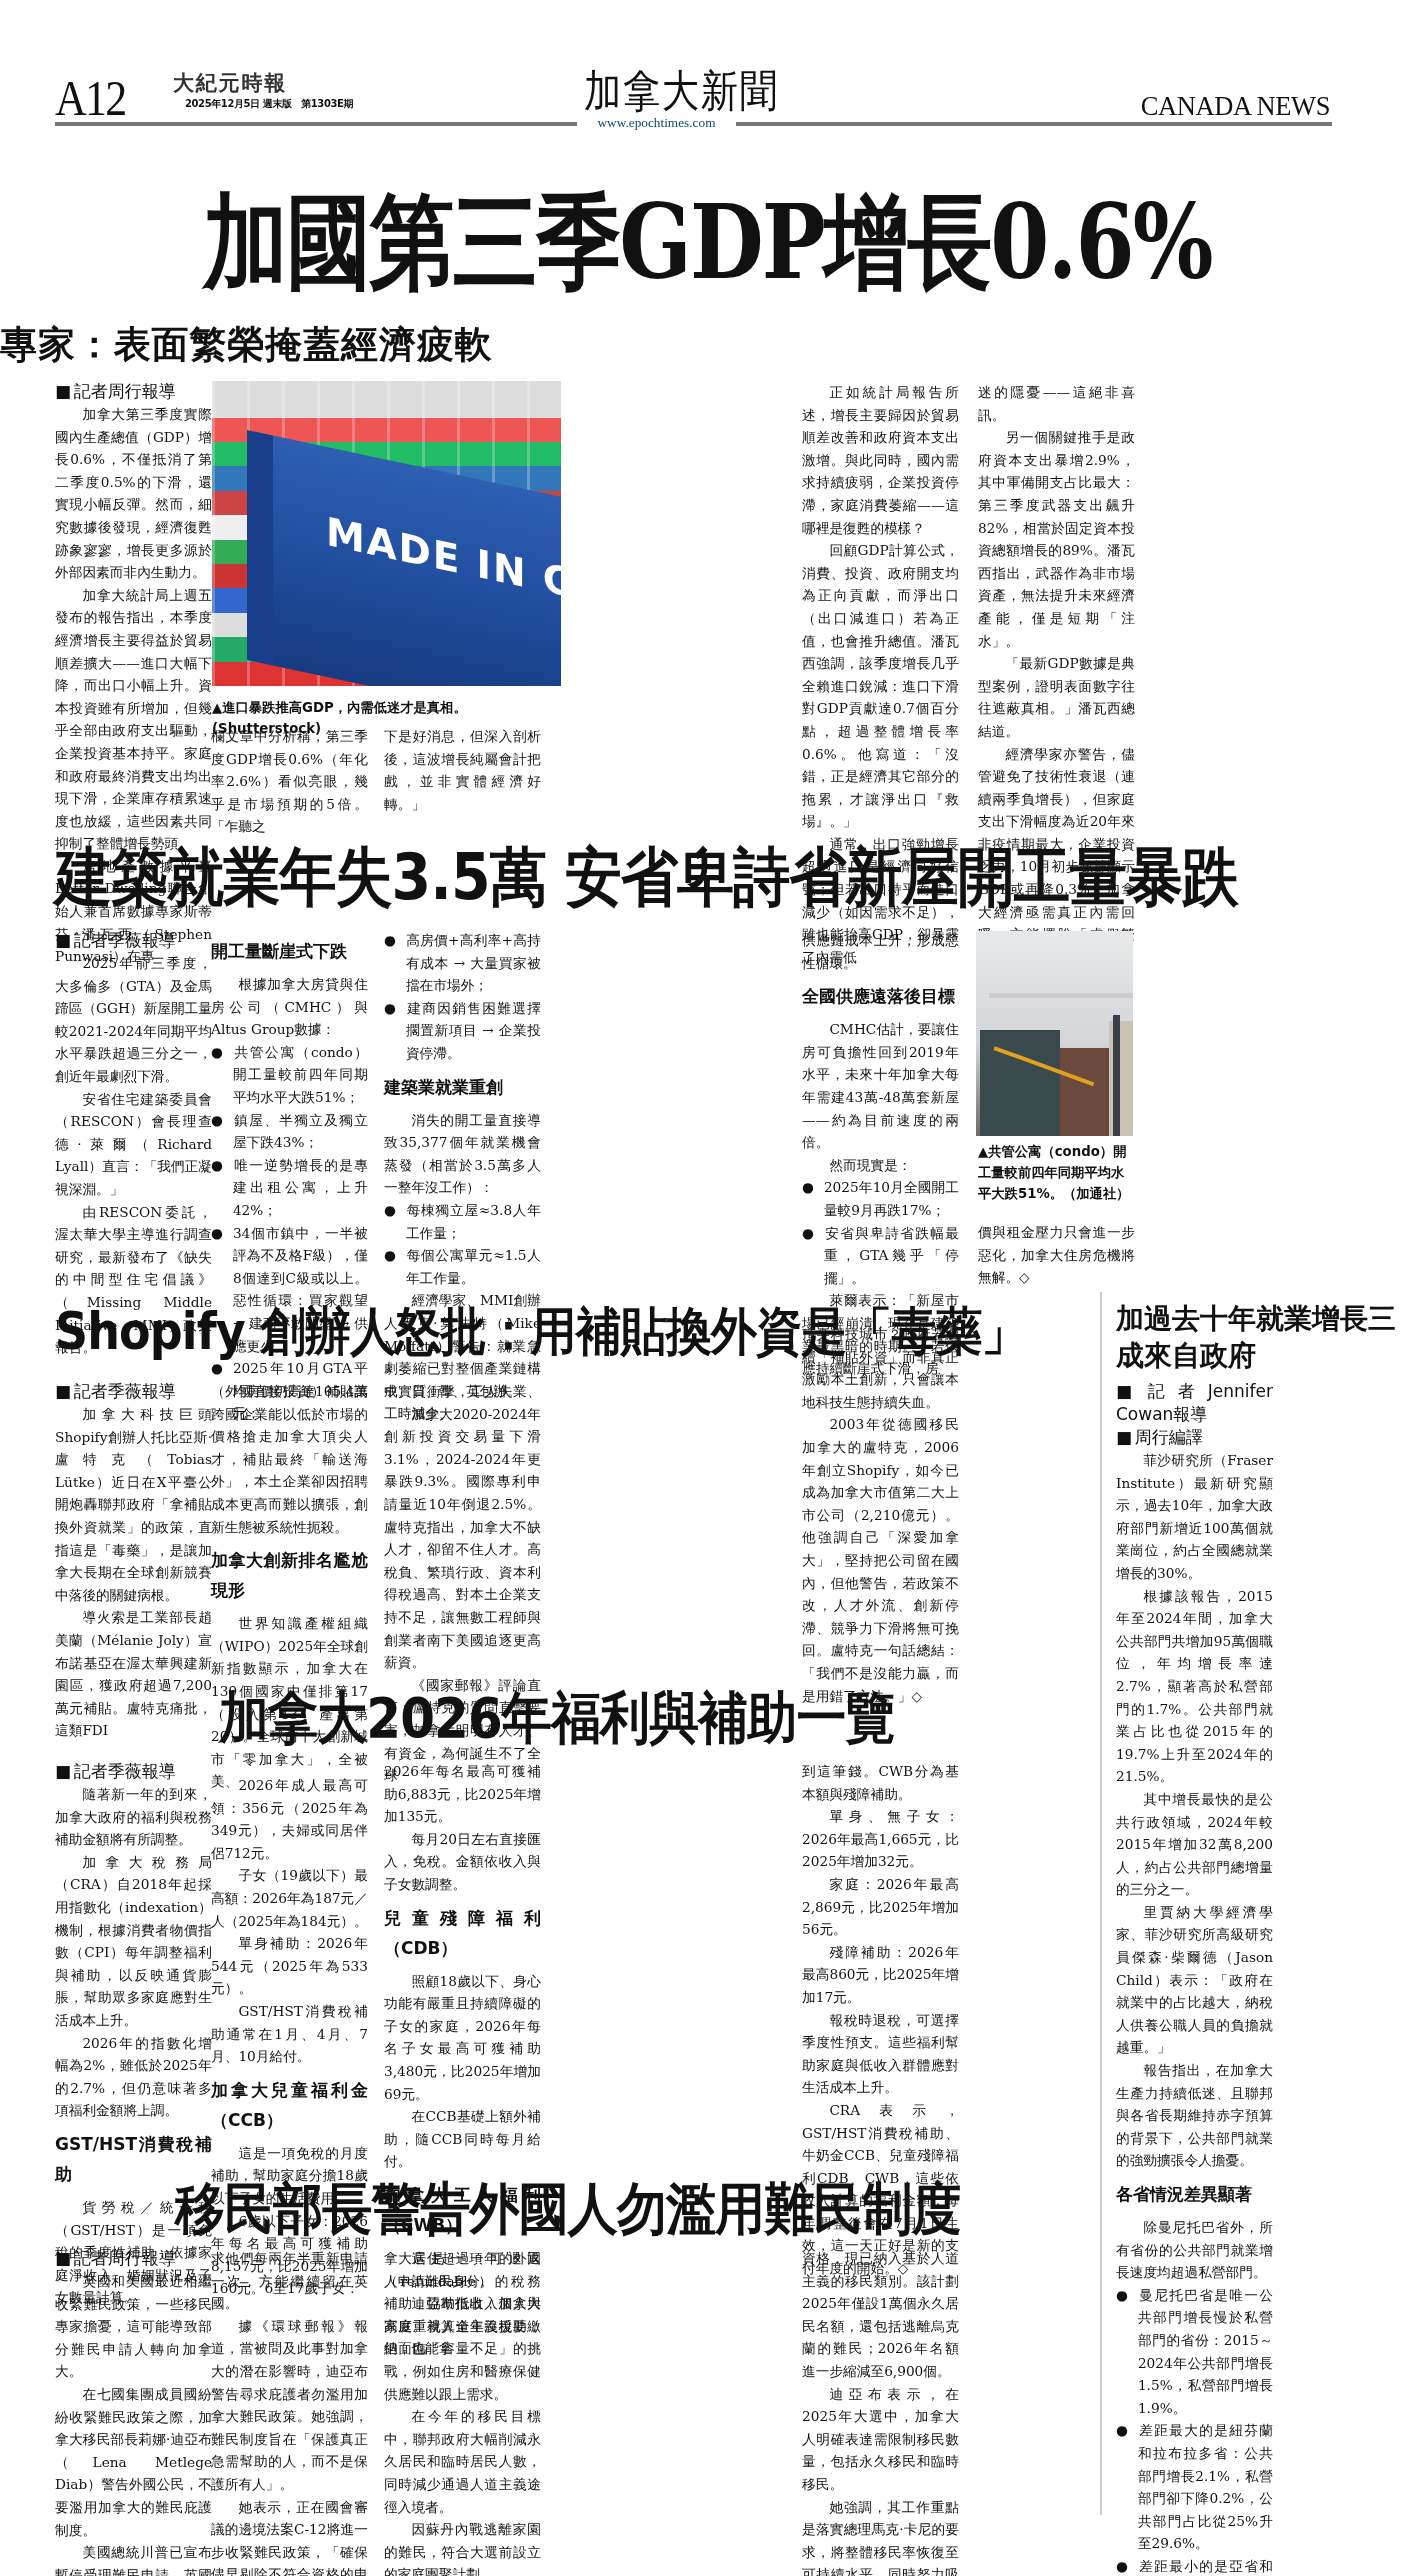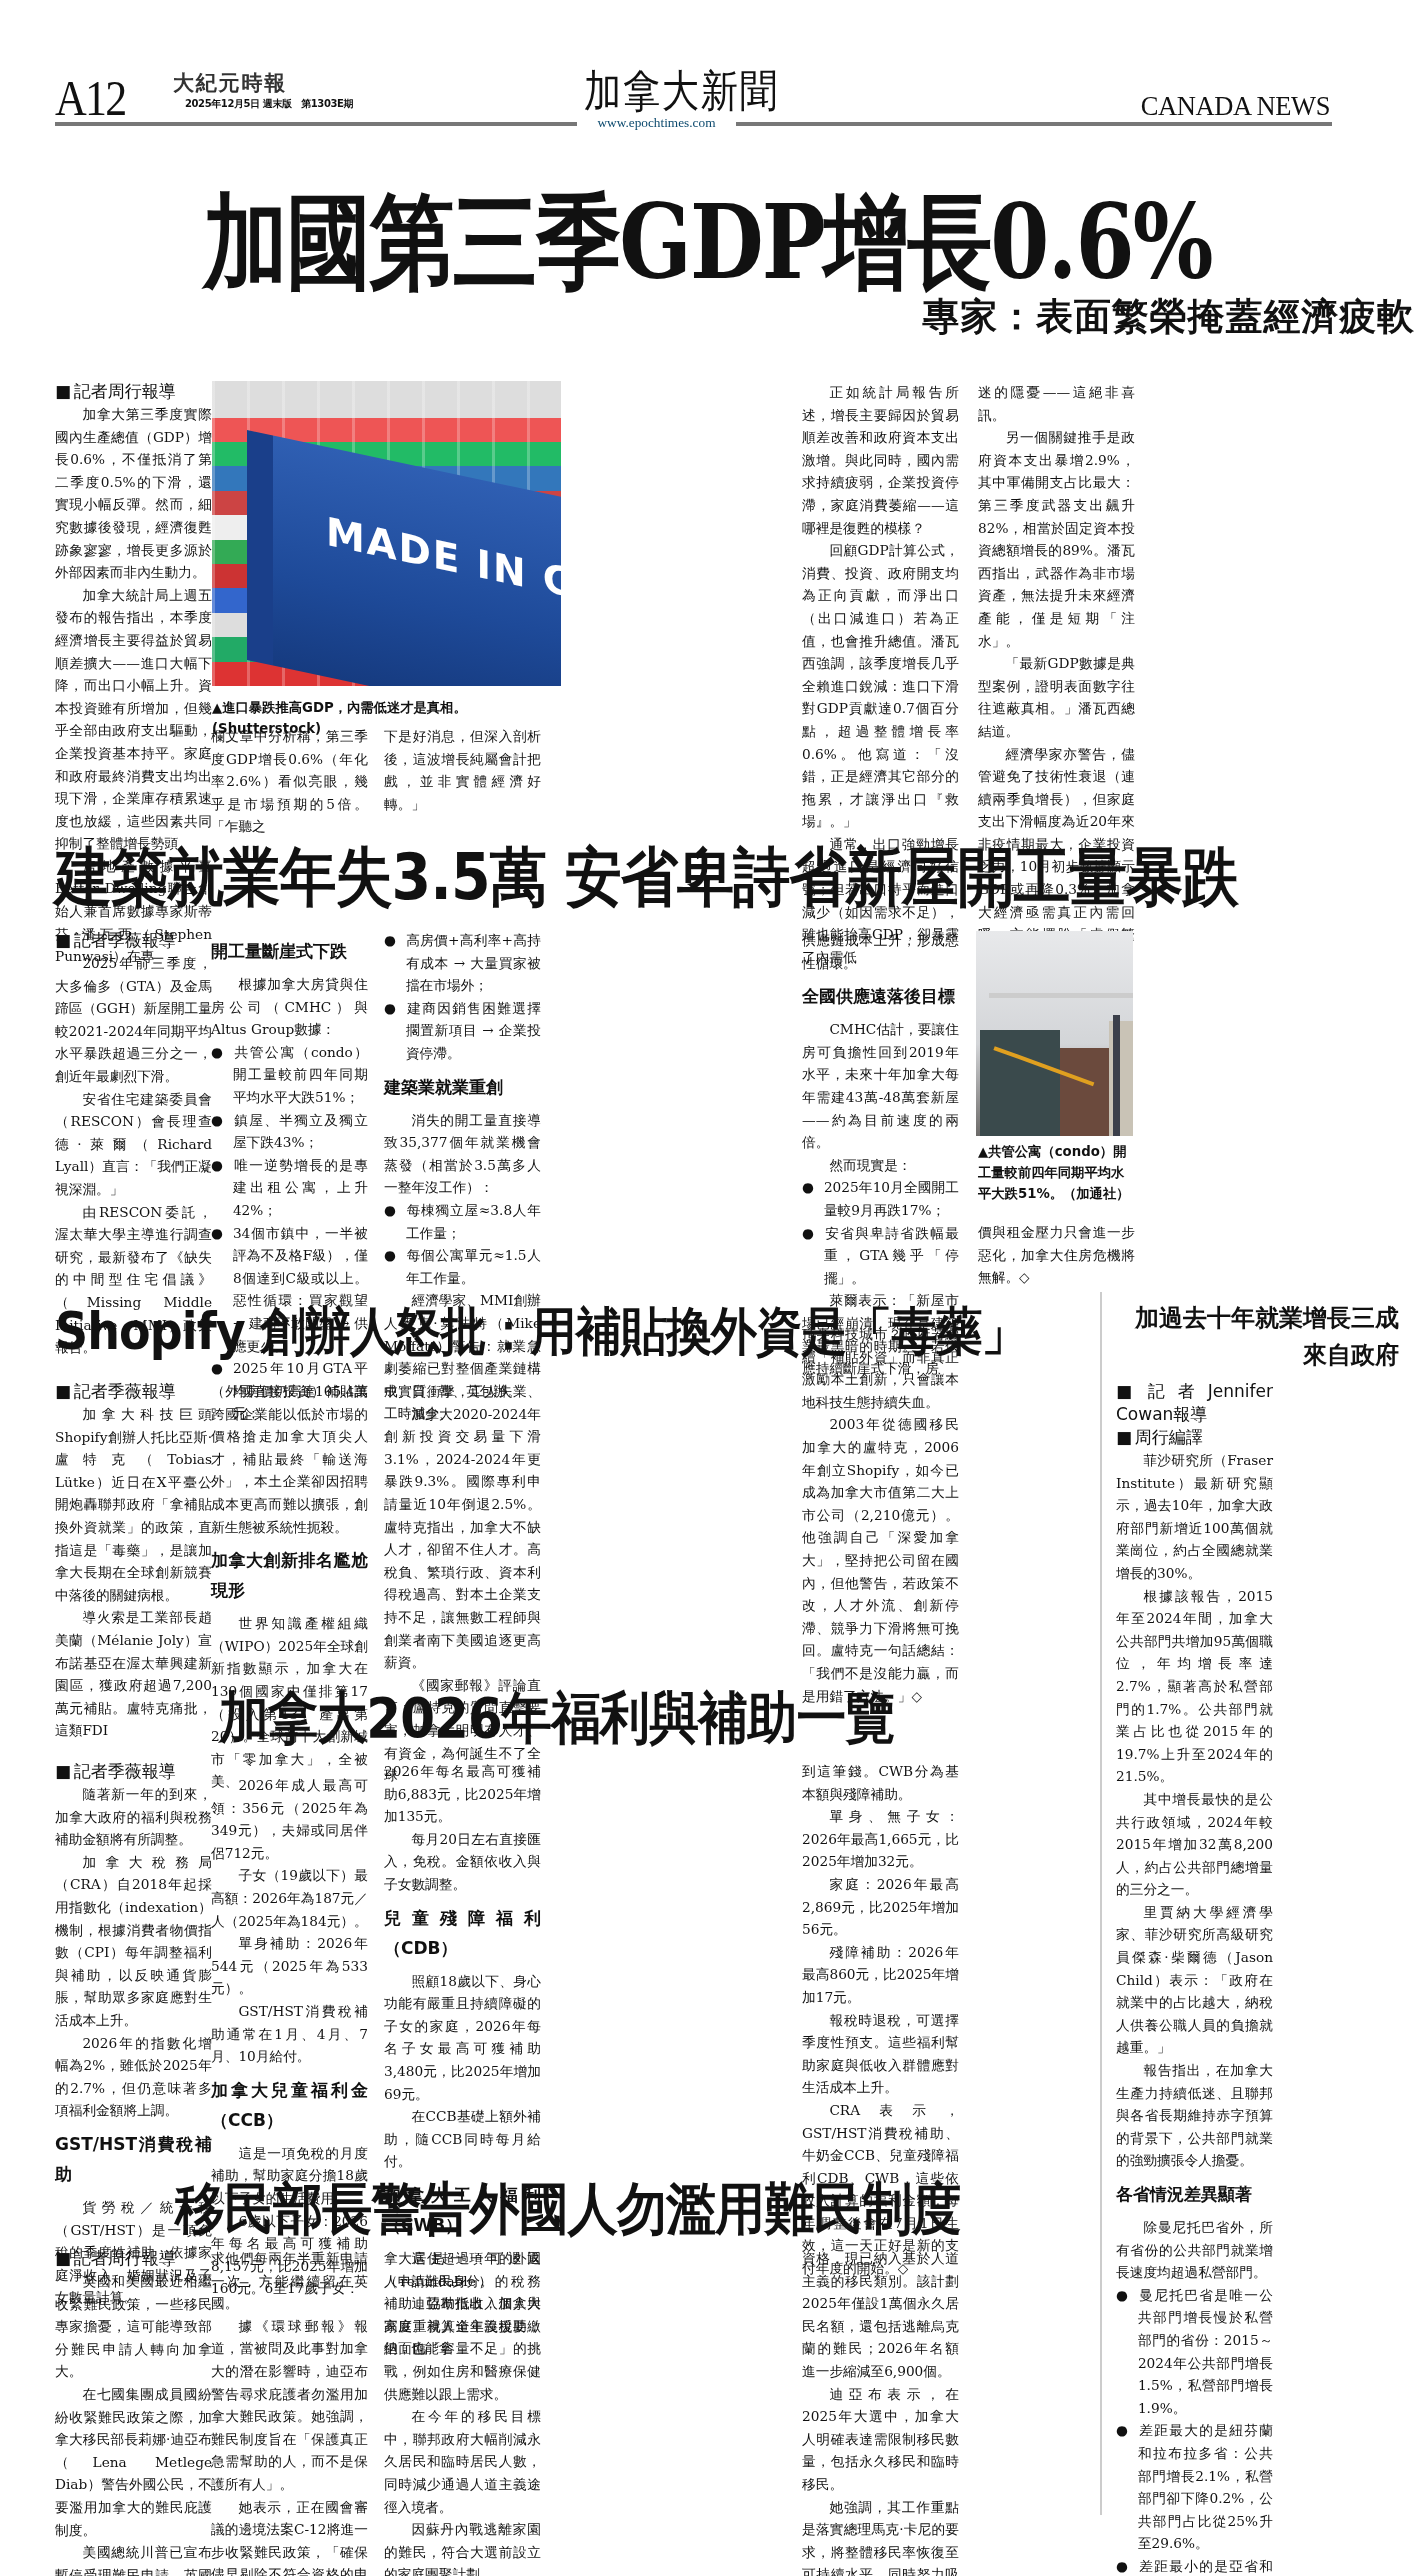--- a/index.html
+++ b/index.html
@@ -8,36 +8,36 @@
   .abs { position: absolute; }
   .masthead-page { left: 55px; top: 69px; font-family: "Liberation Serif", serif; font-size: 44px; letter-spacing: -1.8px; transform: scaleY(1.15); transform-origin: top left; }
   .masthead-paper { left: 173px; top: 69px; font-family: "DejaVu Sans", sans-serif; font-weight: bold; font-size: 21px; color: #333; letter-spacing: 1.8px; }
   .masthead-date { left: 185px; top: 97px; font-family: "DejaVu Sans", sans-serif; font-size: 10px; font-weight: bold; letter-spacing: -0.4px; }
   .masthead-section { left: 584px; top: 62px; font-family: "DejaVu Serif", serif; font-size: 44px; letter-spacing: 1.8px; transform: scaleX(0.85); transform-origin: top left; }
   .masthead-en { right: 85px; top: 91px; font-family: "Liberation Serif", serif; font-size: 26.5px; letter-spacing: -0.4px; }
   .rule { left: 55px; width: 1277px; top: 122px; height: 4.4px; background: #777; }
   .rule-url { left: 577px; top: 115px; width: 159px; background: #fff; text-align: center; font-family: "Liberation Serif", serif; font-size: 13.3px; color: #0c4a6e; }
 
   .headline-main { left: 0; width: 1415px; top: 173px; text-align: center; font-family: "DejaVu Serif", serif; font-weight: bold; font-size: 85px; letter-spacing: -1.8px; transform: scaleY(1.22); transform-origin: top center; }
-  .subhead-main { left: 0; width: 1415px; top: 292px; text-align: right; font-family: "DejaVu Sans", sans-serif; font-weight: bold; font-size: 37px; letter-spacing: 0.9px; }
+  .subhead-main { left: 0; width: 1415px; top: 320px; text-align: left; font-family: "DejaVu Sans", sans-serif; font-weight: bold; font-size: 37px; letter-spacing: 0.9px; }
 
   .col { position: absolute; font-size: 13.7px; line-height: 22.6px; text-align: justify; }
   .col p { text-indent: 2em; }
   .col p.noindent { text-indent: 0; }
   .byline { font-family: "DejaVu Sans", sans-serif; font-weight: normal; font-size: 17px; line-height: 23px; }
   .byline::before { content: "■"; margin-right: 2.7px; }
   .subhead { font-family: "DejaVu Sans", sans-serif; font-weight: bold; font-size: 17px; line-height: 30px; margin: 7px 0 7px; }
   .bullet { padding-left: 1.6em; text-indent: -1.6em; }
   .bullet::before { content: "●"; display: inline-block; width: 1.6em; text-indent: 0; }
 
   .photo { position: absolute; overflow: hidden; }
   .caption { position: absolute; font-family: "DejaVu Sans", sans-serif; font-weight: bold; font-size: 13.3px; line-height: 21px; }
 
   .headline2 { position: absolute; font-family: "DejaVu Sans", sans-serif; font-weight: bold; font-size: 58px; letter-spacing: -0.9px; white-space: nowrap; transform: scaleY(1.12); transform-origin: top left; }
-  .headline-side { position: absolute; font-family: "DejaVu Sans", sans-serif; font-weight: bold; font-size: 24px; line-height: 37px; text-align: right; }
+  .headline-side { position: absolute; font-family: "DejaVu Sans", sans-serif; font-weight: bold; font-size: 28px; line-height: 37px; }
   .vrule { position: absolute; left: 1100px; top: 1292px; width: 1.8px; height: 1223px; background: #ccc; }
 
   
   .container-photo { background:
       repeating-linear-gradient(90deg, rgba(255,255,255,0.25) 0 2.7px, transparent 2.7px 35px),
       linear-gradient(0deg, #d33 0 8%, #2a6 8% 16%, #ddd 16% 24%, #36c 24% 32%, #c33 32% 40%, #3a5 40% 48%, #eee 48% 56%, #c44 56% 64%, #37b 64% 72%, #2b6 72% 80%, #e55 80% 88%, #ddd 88% 100%); }
   .container-box { position: absolute; left: 35px; top: 49px; width: 495px; height: 230px; background: linear-gradient(180deg, #2f5fb3 0%, #1e4a99 60%, #163b80 100%); transform: skewY(12deg); transform-origin: left top; border-left: 26.5px solid #1a3f8a; }
   .container-box span { position: absolute; left: 53px; top: 62px; color: #fff; font-family: "DejaVu Sans", sans-serif; font-weight: bold; font-size: 39px; letter-spacing: 1.8px; }
   .crane-photo { background: linear-gradient(180deg, #e8e9eb 0%, #d3d5d8 55%, #6c6a68 100%); }
   .crane-photo .bld1 { position: absolute; left: 4.4px; bottom: 0; width: 80px; height: 106px; background: #3a4a4c; }

